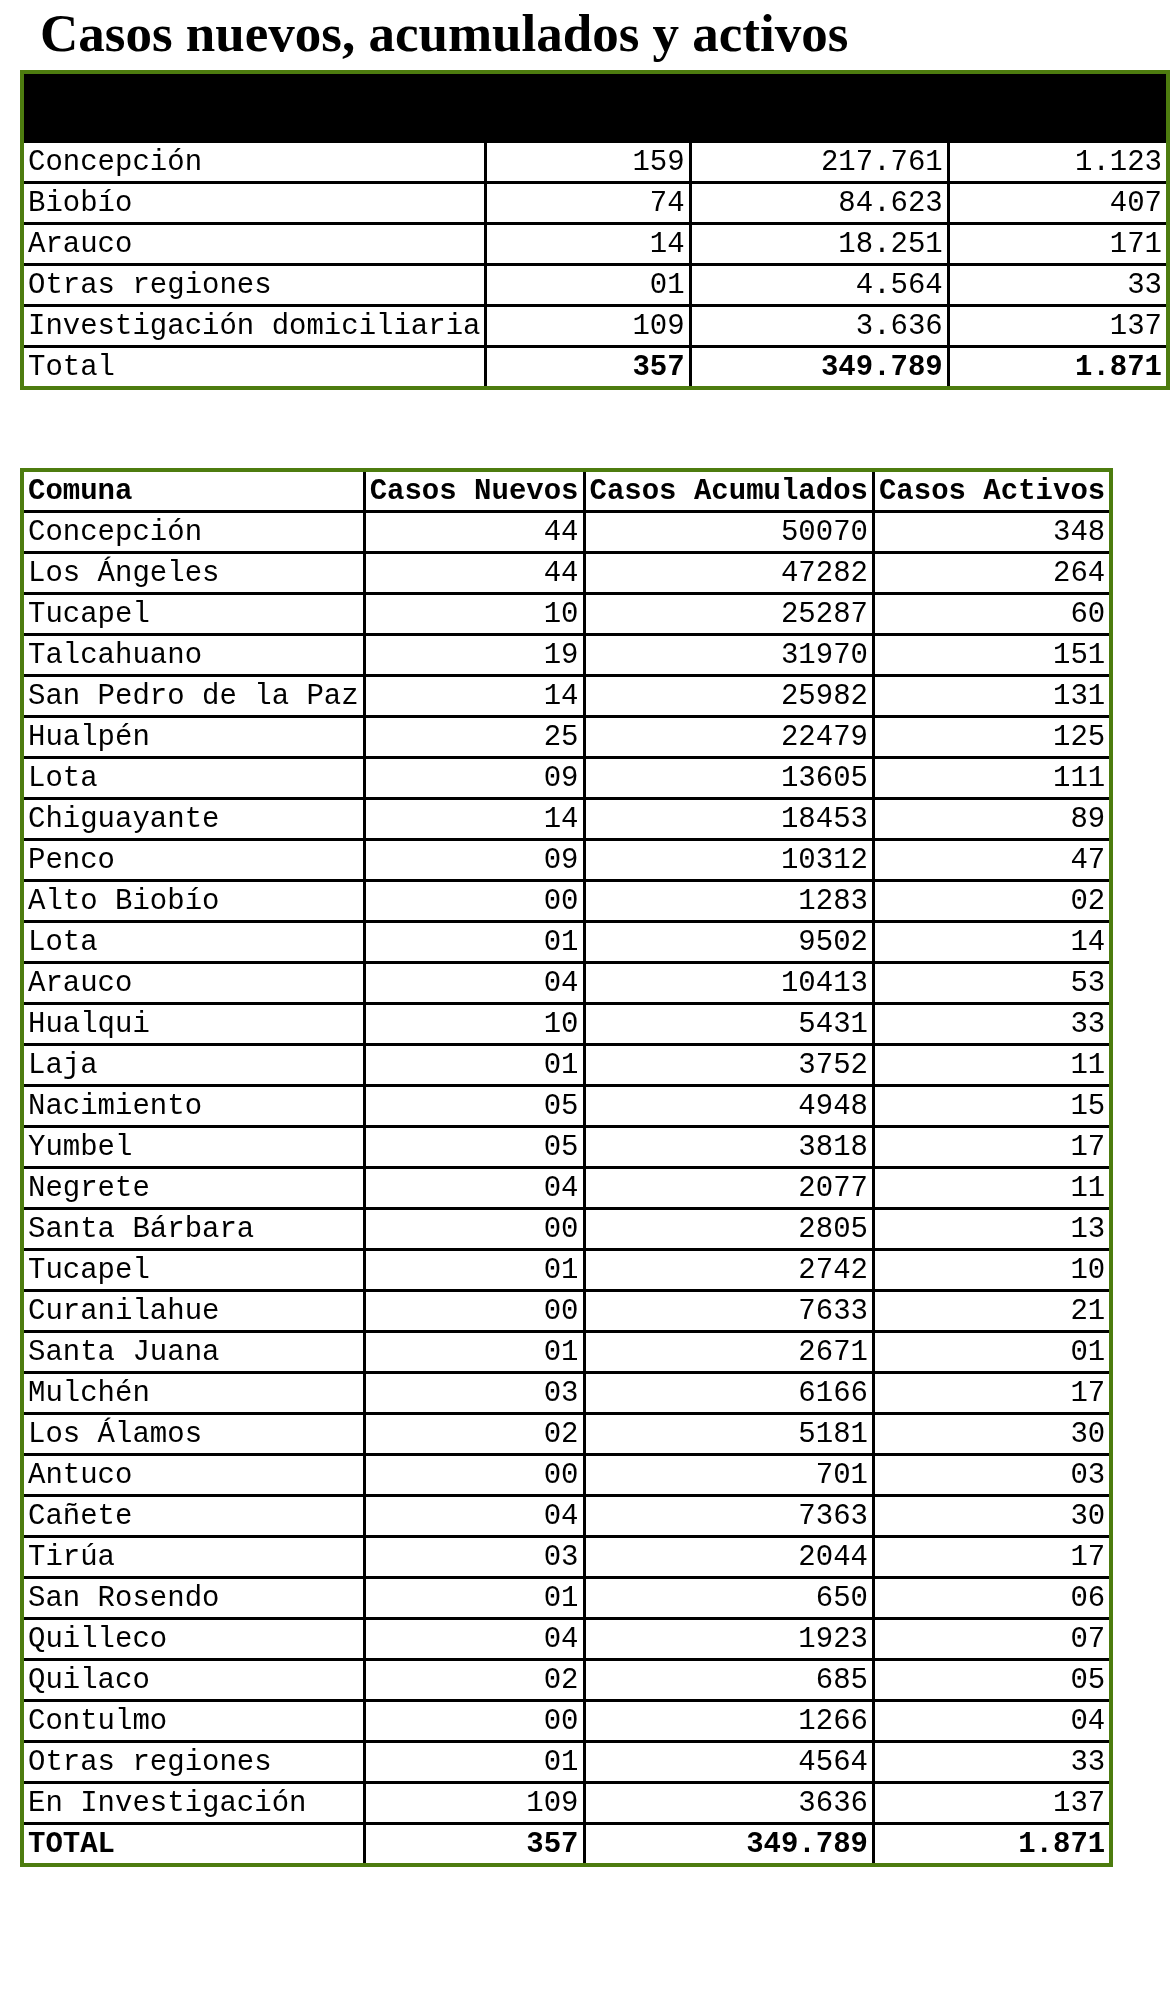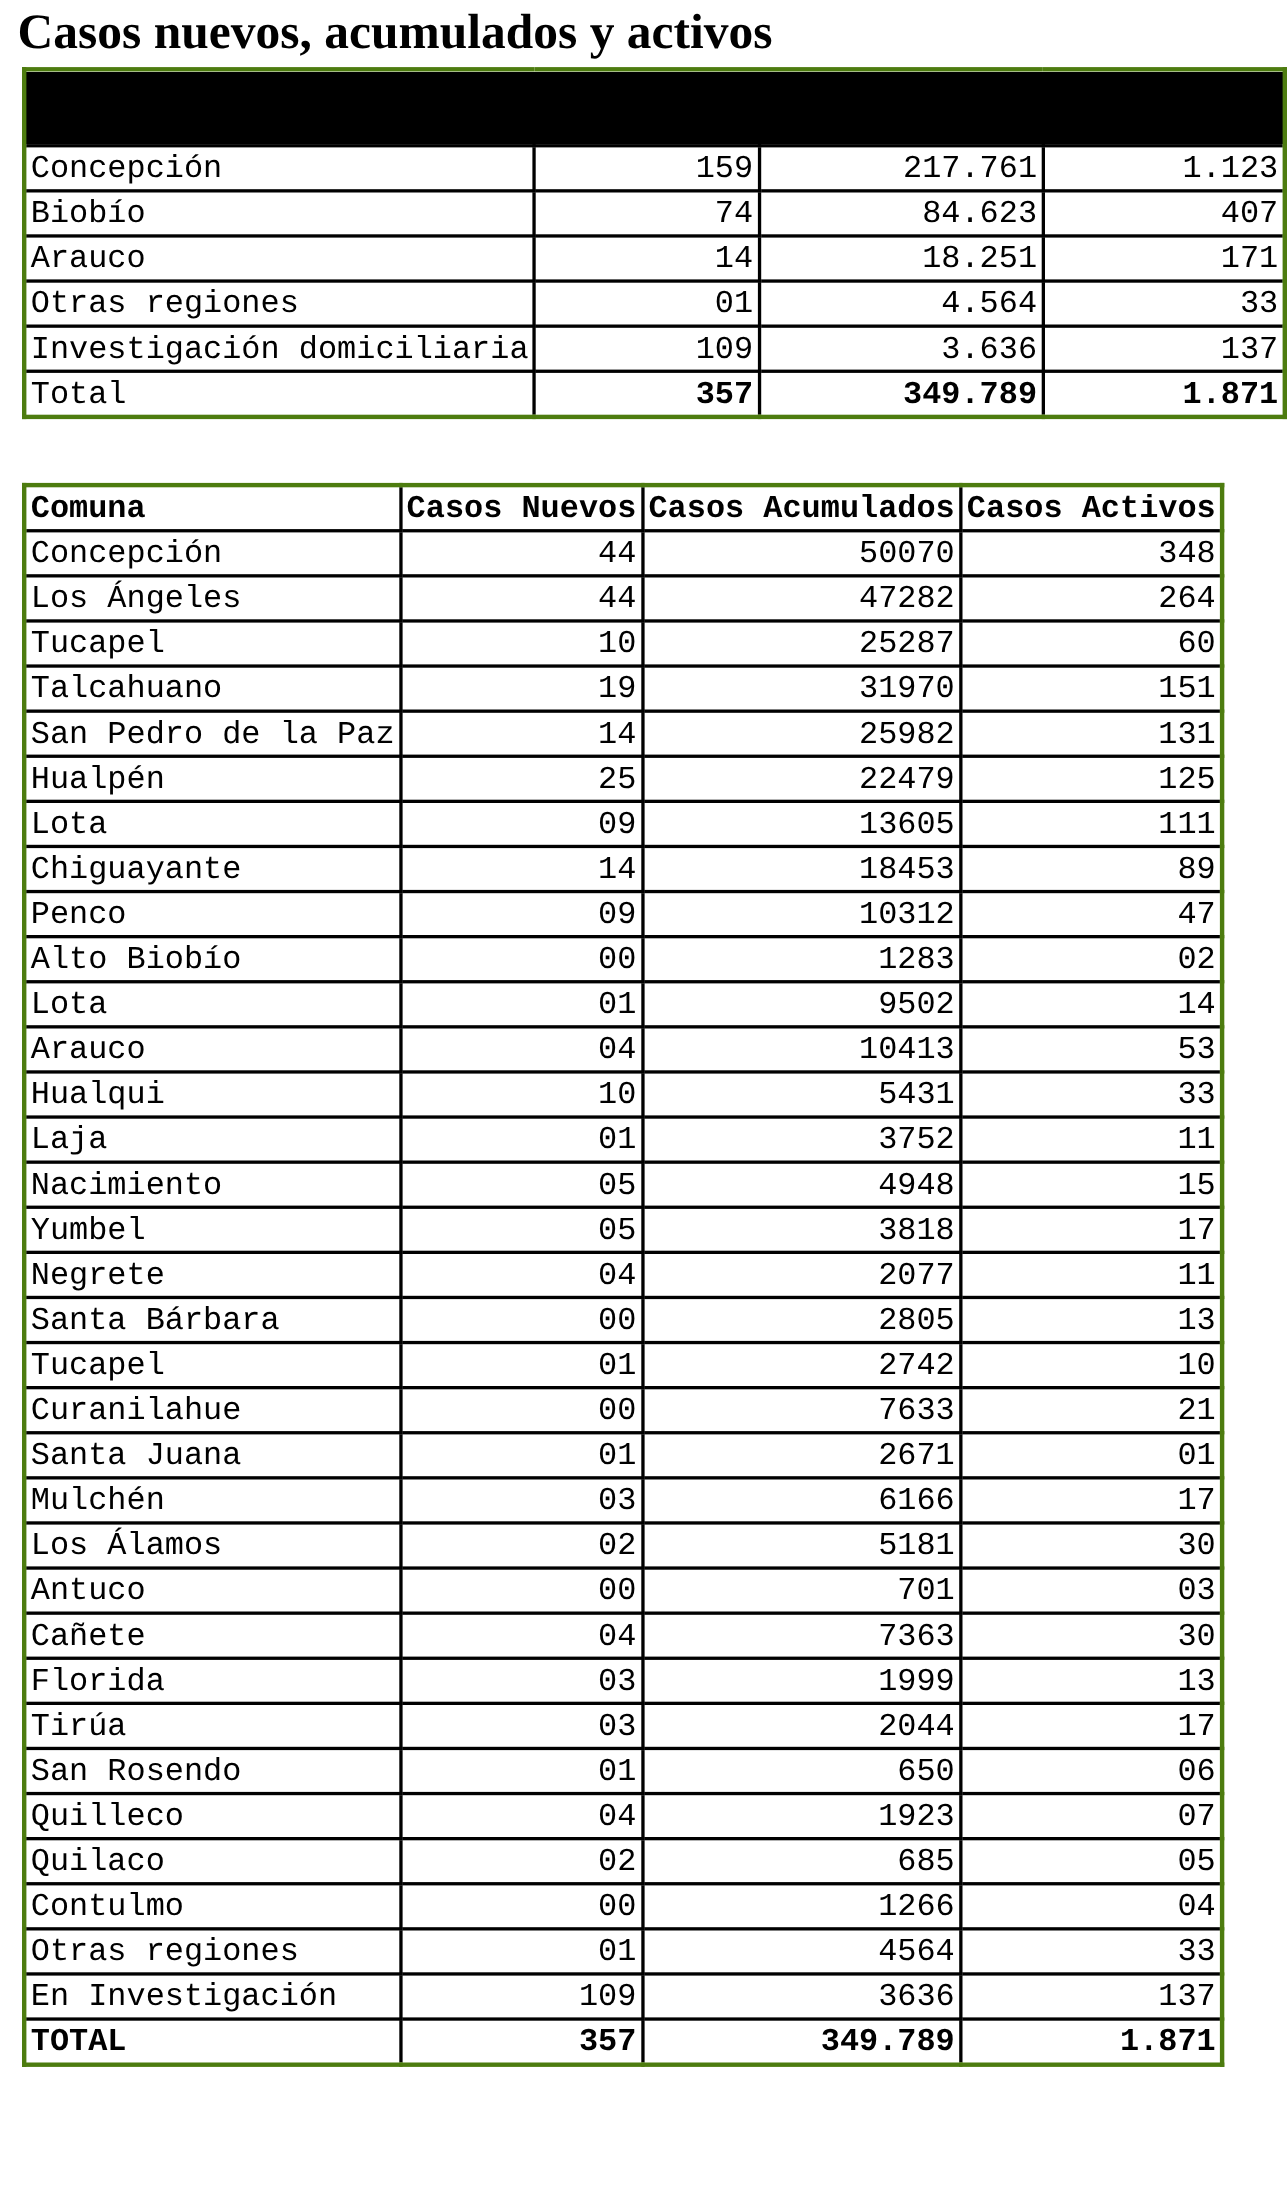--- a/index.html
+++ b/index.html
@@ -8,22 +8,22 @@
     background: #ffffff;
   }
   body {
     width: 1170px;
     height: 1995px;
     font-family: "Liberation Serif", "DejaVu Serif", serif;
     color: #000000;
     overflow: hidden;
   }
   h1.page-title {
-    margin: 4px 0 7px 16px;
-    font-size: 45px;
+    margin: 4px 0 7px 40px;
+    font-size: 53px;
     line-height: 1.12;
     font-weight: bold;
     letter-spacing: 0px;
   }
   table.data-table {
     border-collapse: collapse;
     margin-left: 20px;
     table-layout: fixed;
     border: 4px solid #4d7c0f;
     font-family: Liberation Mono, monospace;
@@ -45,21 +45,21 @@
   }
   table.data-table .bold {
     font-weight: bold;
   }
   #summary-table .redacted-header td {
     background: #000000;
     height: 66px;
     border: 3px solid #000000;
   }
   #comuna-table {
-    margin-top: 58px;
+    margin-top: 78px;
   }
   #comuna-table th {
     font-weight: bold;
   }
 </style>
 </head>
 <body>
 
 <h1 class="page-title">Casos nuevos, acumulados y activos</h1>
 
@@ -273,26 +273,20 @@
         <td class="num">701</td>
         <td class="num">03</td>
       </tr>
       <tr>
         <td>Cañete</td>
         <td class="num">04</td>
         <td class="num">7363</td>
         <td class="num">30</td>
       </tr>
       <tr>
-        <td>Florida</td>
-        <td class="num">03</td>
-        <td class="num">1999</td>
-        <td class="num">13</td>
-      </tr>
-      <tr>
         <td>Tirúa</td>
         <td class="num">03</td>
         <td class="num">2044</td>
         <td class="num">17</td>
       </tr>
       <tr>
         <td>San Rosendo</td>
         <td class="num">01</td>
         <td class="num">650</td>
         <td class="num">06</td>

